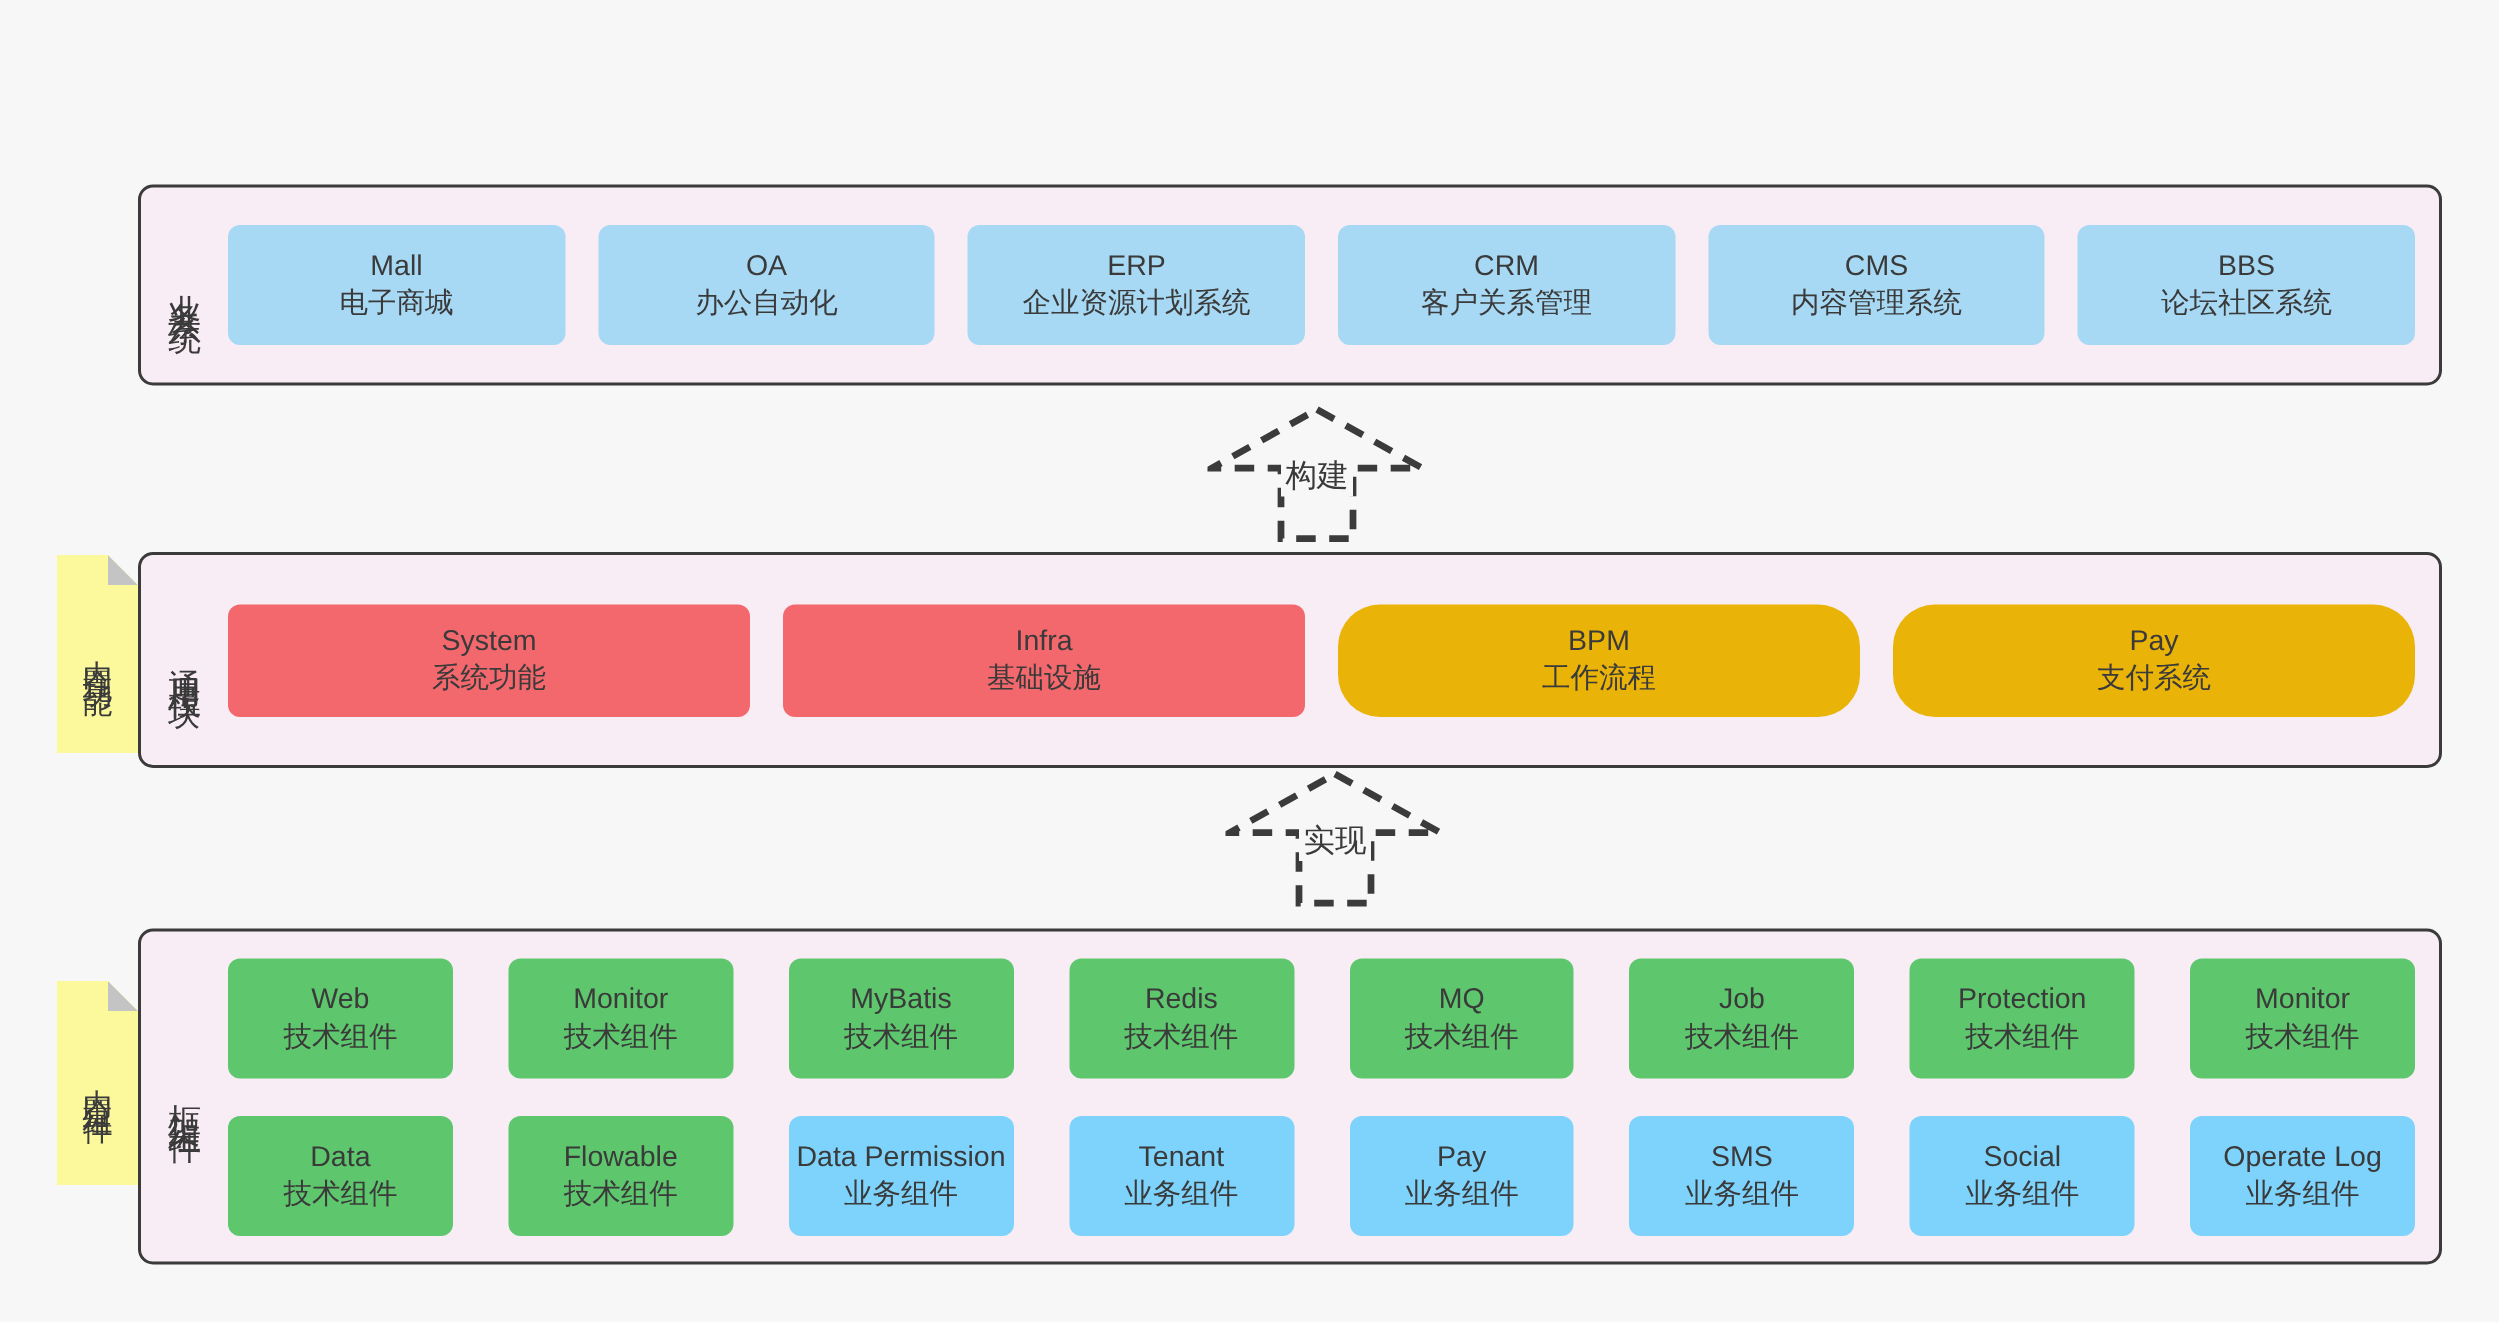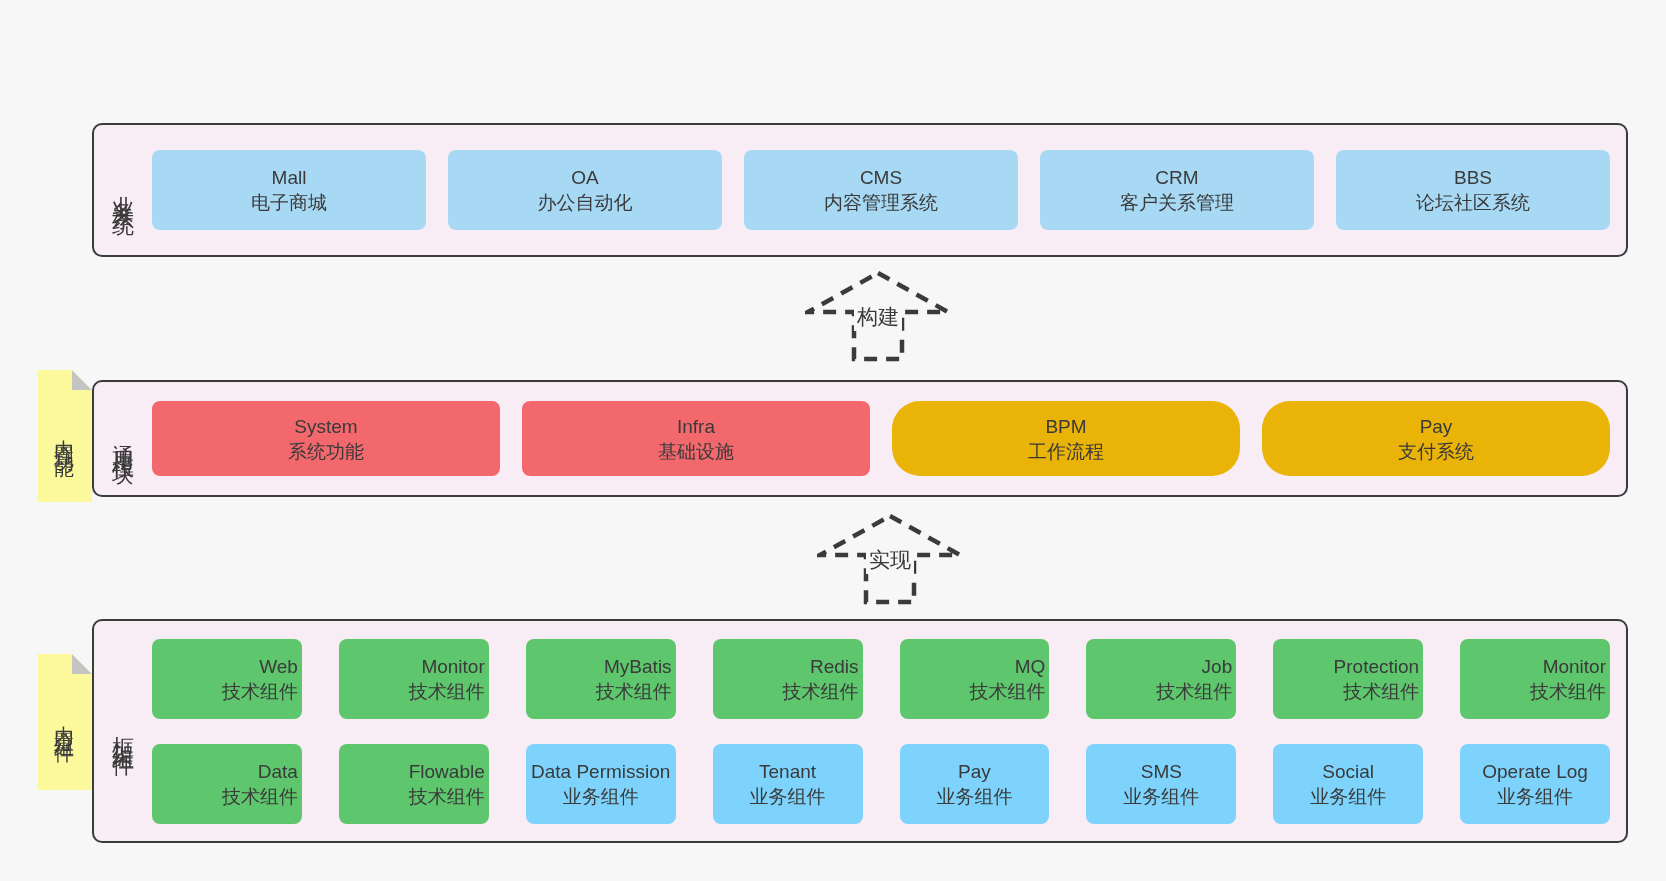--- a/index.html
+++ b/index.html
@@ -8,21 +8,21 @@
     background:#f7f7f7; overflow:hidden;
     font-family:"Liberation Sans","DejaVu Sans",sans-serif;
     color:#3a3a3a;
   }
   .band {
     position:absolute; left:92px; width:1536px;
     background:#f8ecf5; border:2px solid #3b3b3b; border-radius:10px;
     box-sizing:border-box; z-index:2;
   }
   #band-business   { top:123px; height:134px; }
-  #band-modules    { top:380px; height:117px;padding-left:40px; }
+  #band-modules    { top:368px; height:144px;padding-left:40px; }
   #band-components { top:619px; height:224px; }
 
   .band-label {
     position:absolute; left:0; top:0; bottom:0; width:58px;
     display:flex; align-items:center; justify-content:center;
     font-size:22px;
   }
   .vtext { writing-mode:vertical-rl; text-orientation:upright; letter-spacing:6px; }
 
   .rows {
@@ -35,21 +35,21 @@
 
   .box {
     flex:1; height:80px; border-radius:8px;
     display:flex; flex-direction:column; align-items:center; justify-content:center;
     text-align:center; font-size:19px; line-height:25px; padding:0 4px; box-sizing:border-box;
   }
   #band-modules .box { height:75px; }
   .c-blue   { background:#a7d9f4; }
   .c-red    { background:#f2686d; }
   .c-pink   { background:#eab308;border-radius:28px; }
-  .c-green  { background:#5ec66d;align-items:flex-end; }
+  .c-green  { background:#5ec66d; }
   .c-lgreen { background:#7dd3fc; }
 
   .sticky {
     position:absolute; left:38px; width:54px; background:#fbf99c; z-index:1;
     display:flex; align-items:center; justify-content:center; font-size:20px;
     clip-path: polygon(0 0, calc(100% - 20px) 0, 100% 20px, 100% 100%, 0 100%);
   }
   .sticky .fold {
     position:absolute; top:0; right:0; width:20px; height:20px;
     background:#c4c4c4; clip-path:polygon(0 0, 100% 100%, 0 100%);
@@ -87,26 +87,30 @@
     <div class="row row-6">
       <div class="box c-blue">
         <div>Mall</div>
         <div>电子商城</div>
       </div>
       <div class="box c-blue">
         <div>OA</div>
         <div>办公自动化</div>
       </div>
       <div class="box c-blue">
+        <div>ERP</div>
+        <div>企业资源计划系统</div>
+      </div>
+      <div class="box c-blue">
+        <div>CRM</div>
+        <div>客户关系管理</div>
+      </div>
+      <div class="box c-blue">
         <div>CMS</div>
         <div>内容管理系统</div>
-      </div>
-      <div class="box c-blue">
-        <div>CRM</div>
-        <div>客户关系管理</div>
       </div>
       <div class="box c-blue">
         <div>BBS</div>
         <div>论坛社区系统</div>
       </div>
     </div>
   </div>
 </div>
 
 <div class="up-arrow" id="arrow-build">

